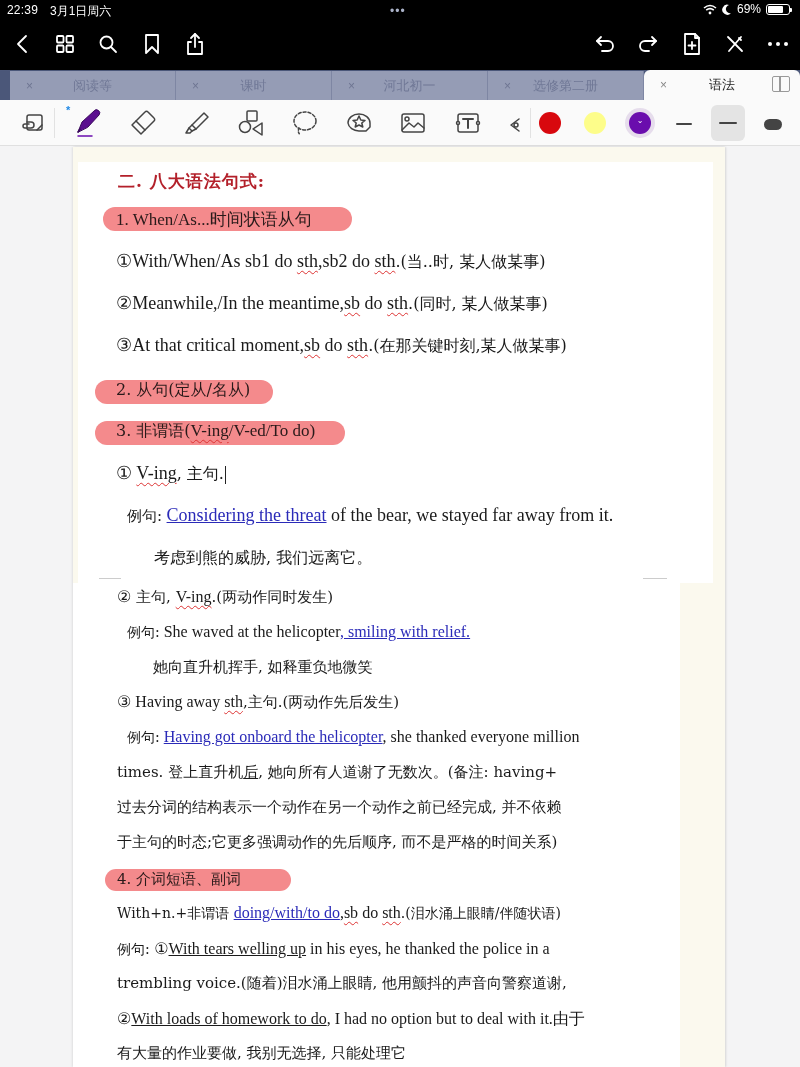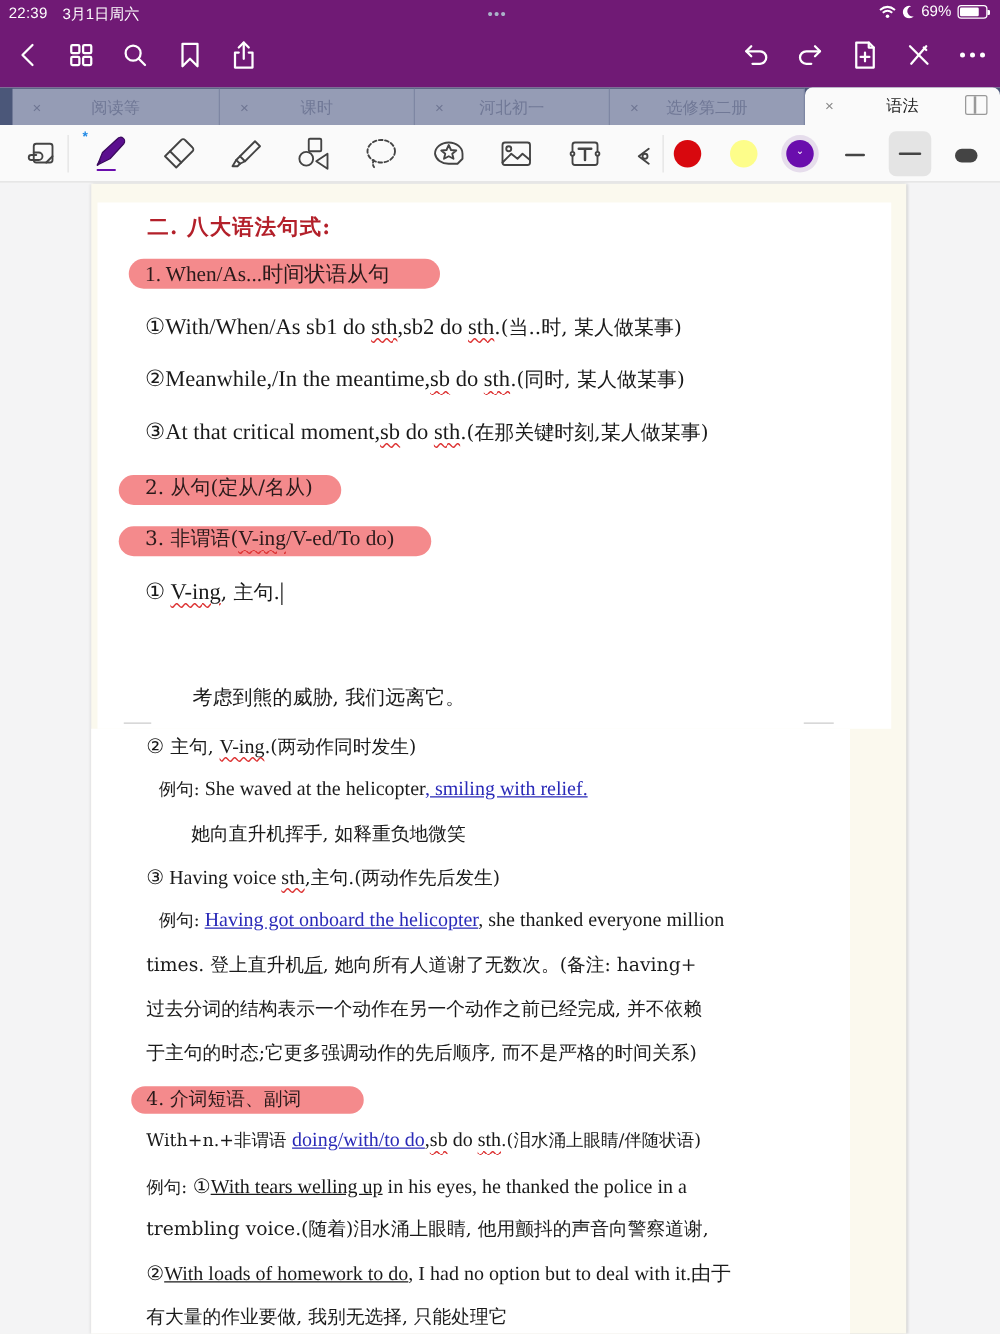--- a/index.html
+++ b/index.html
@@ -1,20 +1,20 @@
 <!DOCTYPE html>
 <html><head>
 <meta charset="utf-8">
 <style>
   * { box-sizing: border-box; margin: 0; padding: 0; }
   html, body { width: 800px; height: 1067px; overflow: hidden; background: #f4f4f5; font-family: "Liberation Sans", "DejaVu Sans", sans-serif; }
   .app { position: relative; width: 800px; height: 1067px; }
 
   
-  .topbar { position: absolute; left: 0; top: 0; width: 800px; height: 70px; background: #701a75; color: #fff; }
+  .topbar { position: absolute; left: 0; top: 0; width: 800px; height: 70px; background: #000000; color: #fff; }
   .status-time { position: absolute; left: 7px; top: 3px; font-size: 12px; letter-spacing: 0.2px; }
   .status-date { position: absolute; left: 50px; top: 3px; font-size: 12px; }
   .status-dots { position: absolute; left: 390px; top: 4px; font-size: 12px; letter-spacing: 1px; color: #aab2c8; }
   .status-right { position: absolute; right: 10px; top: 2px; display: flex; align-items: center; gap: 5px; font-size: 12px; }
   .battery { width: 24px; height: 11px; border: 1px solid #fff; border-radius: 3px; position: relative; }
   .battery .fill { position: absolute; left: 1px; top: 1px; bottom: 1px; background: #fff; border-radius: 1px; }
   .battery::after { content: ""; position: absolute; right: -3px; top: 3px; width: 2px; height: 4px; background: #fff; border-radius: 0 1px 1px 0; }
 
   .navbtn { position: absolute; top: 30px; width: 28px; height: 28px; display: flex; align-items: center; justify-content: center; cursor: pointer; }
   .navbtn svg { stroke: #fff; fill: none; stroke-width: 1.8; stroke-linecap: round; stroke-linejoin: round; }
@@ -284,35 +284,36 @@
         <div class="line-abs t17" style="left:38px; top:172px"><span>③</span><span>At that critical moment,</span><span class="wavy">sb</span><span> do </span><span class="wavy">sth</span><span class="cjk" style="font-size:16px">.(在那关键时刻,某人做某事)</span></div>
 
         <div class="pill" style="left:17px; top:218px; width:178px"></div>
         <div class="line-abs pill-text cjk" style="left:38px; top:218px; font-size:16px">2. 从句(定从/名从)</div>
 
         <div class="pill" style="left:17px; top:259px; width:250px"></div>
         <div class="line-abs pill-text" style="left:38px; top:259px"><span class="cjk" style="font-size:16px">3. 非谓语(</span><span class="wavy">V-ing</span><span>/V-ed/To do)</span></div>
 
         <div class="line-abs t17" style="left:38px; top:300px"><span>①</span> <span class="wavy">V-ing</span><span class="cjk" style="font-size:16px">, 主句.</span><span class="caret"></span></div>
 
+        <div class="line-abs t17" style="left:49px; top:343px"><span class="cjk" style="font-size:15px">例句:</span> <span class="blue">Considering the threat</span><span> of the bear, we stayed far away from it.</span></div>
 
         <div class="line-abs cjk" style="left:76px; top:386px; font-size:16px">考虑到熊的威胁, 我们远离它。</div>
       </div>
 
       <div class="crop-mark" style="left:26px; top:431px; width:22px"></div>
       <div class="crop-mark" style="left:570px; top:431px; width:24px"></div>
 
       <div class="img2">
         <div class="line-abs t16" style="left:44px; top:4px"><span>②</span><span class="cjk" style="font-size:15px"> 主句, </span><span class="wavy">V-ing</span><span class="cjk" style="font-size:15px">.(两动作同时发生)</span></div>
 
         <div class="line-abs t16" style="left:54px; top:40px"><span class="cjk" style="font-size:14px">例句:</span><span> She waved at the helicopter</span><span class="blue">, smiling with relief.</span></div>
 
         <div class="line-abs cjk" style="left:80px; top:75px; font-size:15px">她向直升机挥手, 如释重负地微笑</div>
 
-        <div class="line-abs t16" style="left:44px; top:109px"><span>③</span><span> Having voice </span><span class="wavy">sth</span><span class="cjk" style="font-size:15px">,主句.(两动作先后发生)</span></div>
+        <div class="line-abs t16" style="left:44px; top:109px"><span>③</span><span> Having away </span><span class="wavy">sth</span><span class="cjk" style="font-size:15px">,主句.(两动作先后发生)</span></div>
 
         <div class="line-abs t16" style="left:54px; top:145px"><span class="cjk" style="font-size:14px">例句:</span> <span class="blue">Having got onboard the helicopter</span><span>, she thanked everyone million</span></div>
 
         <div class="line-abs t16" style="left:44px; top:180px"><span class="cjk" style="font-size:15px">times.   登上直升机</span><span class="cjk ul" style="font-size:15px">后</span><span class="cjk" style="font-size:15px">, 她向所有人道谢了无数次。(备注: having+</span></div>
 
         <div class="line-abs cjk" style="left:44px; top:215px; font-size:15px">过去分词的结构表示一个动作在另一个动作之前已经完成, 并不依赖</div>
         <div class="line-abs cjk" style="left:44px; top:250px; font-size:15px">于主句的时态;它更多强调动作的先后顺序, 而不是严格的时间关系)</div>
 
         <div class="pill" style="left:32px; top:286px; width:186px; height:22px"></div>
         <div class="line-abs pill-text cjk" style="left:44px; top:287px; font-size:15px">4. 介词短语、副词</div>

